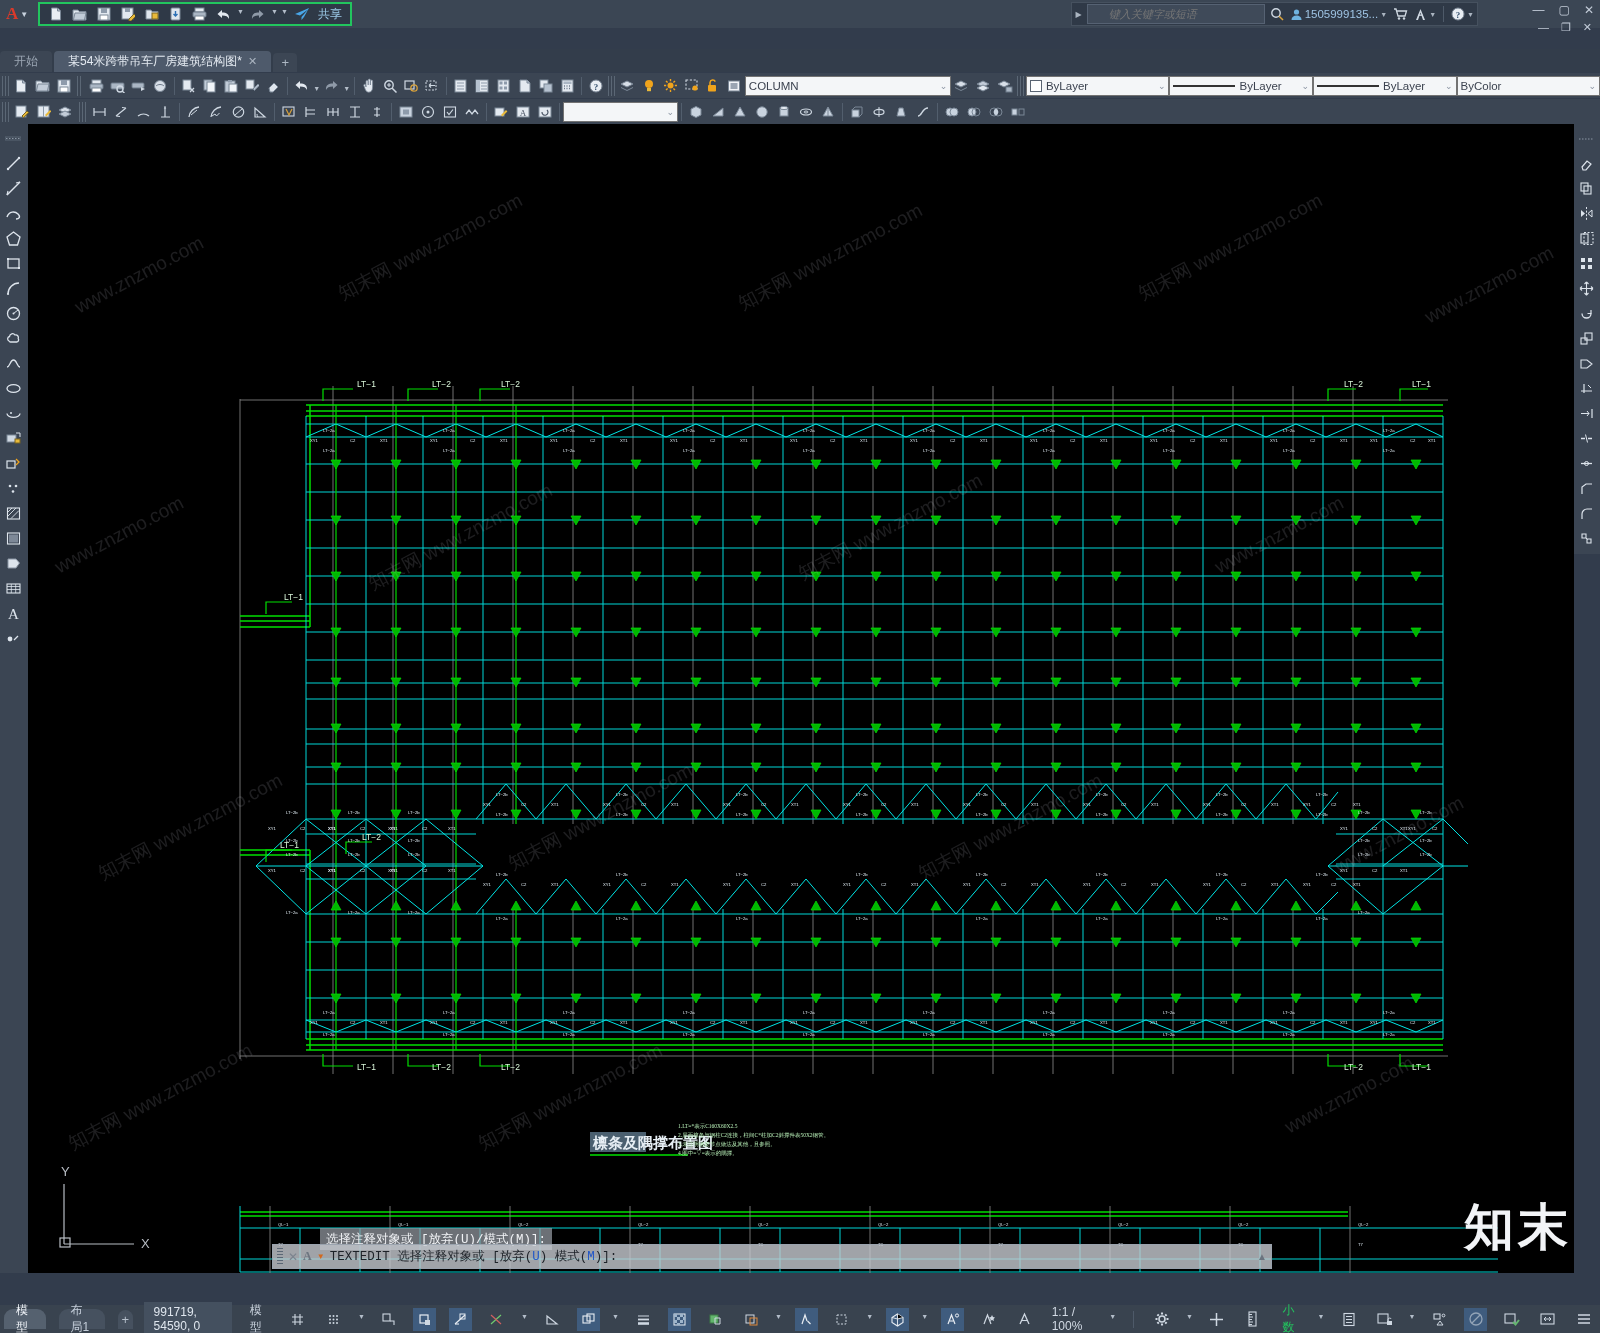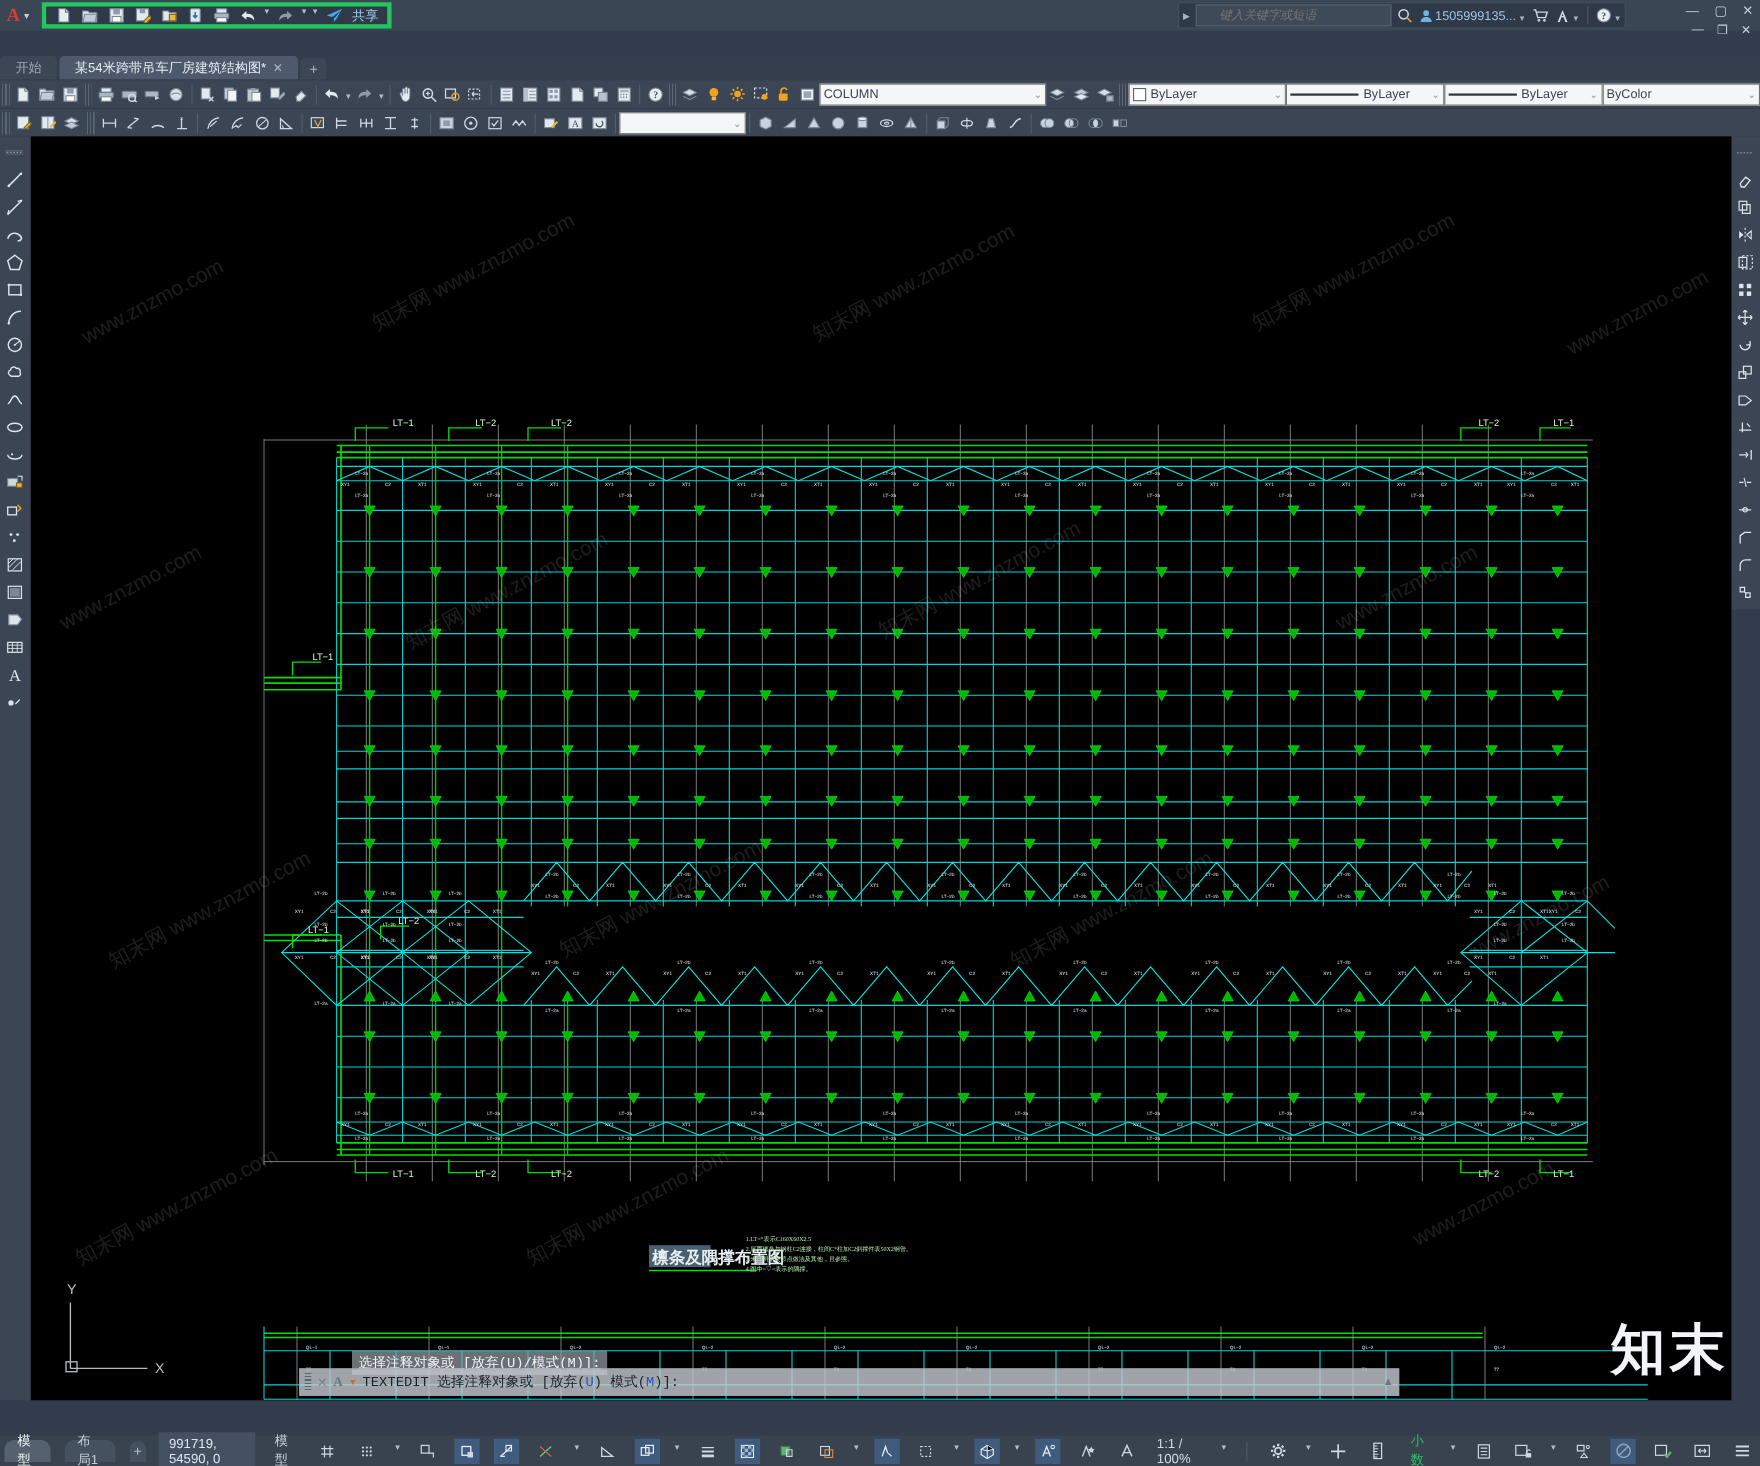--- a/index.html
+++ b/index.html
@@ -16,21 +16,21 @@
     position: absolute; left: 0; top: 0; width: 1600px; height: 28px;
     background: #3b4654; display: flex; align-items: center;
   }
   .app-logo {
     width: 34px; height: 26px; display: flex; align-items: center; justify-content: center;
     color: #d93a2b; font-weight: bold; font-size: 17px; font-family: "Liberation Serif", serif;
   }
   .logo-caret { color: #c8d2de; font-size: 8px; margin-left: 2px; }
   .qat {
     display: flex; align-items: center; height: 24px; background: #2f3947;
-    border: 4px solid #22c55e; padding: 0 4px; margin-left: 4px; gap: 1px;
+    border: 2px solid #22c55e; padding: 0 4px; margin-left: 4px; gap: 1px;
   }
   .qicon {
     width: 23px; height: 22px; display: flex; align-items: center; justify-content: center;
     color: #cdd6e0; font-size: 13px; cursor: default;
   }
   .qcaret { width: 9px; color: #b3bdc9; font-size: 7px; display:flex; align-items:flex-end; justify-content:center; padding-bottom:6px;}
   .share-txt { color: #9cc9e8; font-size: 12px; padding: 0 4px; }
   .title-center {
     position: absolute; left: 0; right: 0; text-align: center;
     color: #9aa6b5; font-size: 12.5px; pointer-events: none;
@@ -42,21 +42,21 @@
   }
   .searchbox {
     width: 178px; height: 20px; margin: 0 2px 0 2px; background: #3f4a59;
     border: 1px solid #566273; display: flex; align-items: center;
   }
   .searchbox input {
     background: transparent; border: 0; outline: 0; width: 100%;
     color: #9aa6b5; font-size: 11px; font-style: italic; padding-left: 21px;
     font-family: Liberation Serif, serif;
   }
-  .tbr-item { display: flex; align-items: flex-end; color: #b9c4d1; font-size: 11.5px; padding: 0 3px; gap: 2px; }
+  .tbr-item { display: flex; align-items: center; color: #b9c4d1; font-size: 11.5px; padding: 0 3px; gap: 2px; }
   .acct-name { color: #9fc4e4; font-size: 11.5px; }
   .divider-v { width: 1px; height: 16px; background: #4e5a69; margin: 0 4px; }
   .winbtns { position: absolute; right: 6px; top: 0; display: flex; gap: 14px; align-items: center; height: 20px; color: #c3ccd8; font-size: 12px;}
   .winbtns2 { position: absolute; right: 8px; top: 20px; display: flex; gap: 12px; align-items: center; height: 14px; color: #c3ccd8; font-size: 11px;}
 
   
   .menubar {
     position: absolute; left: 0; top: 28px; width: 1600px; height: 21px;
     background: #39434f; display: flex; align-items: center; padding-left: 8px;
   }

